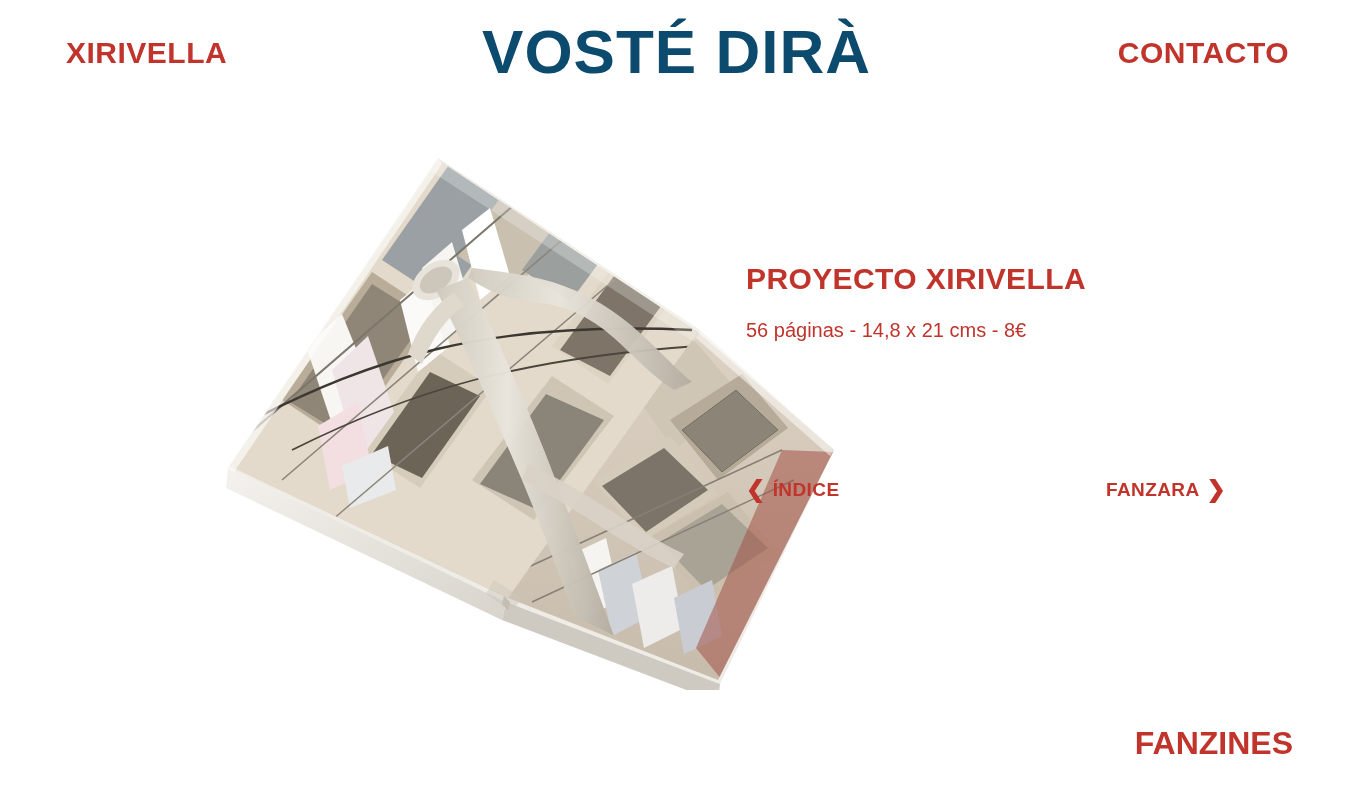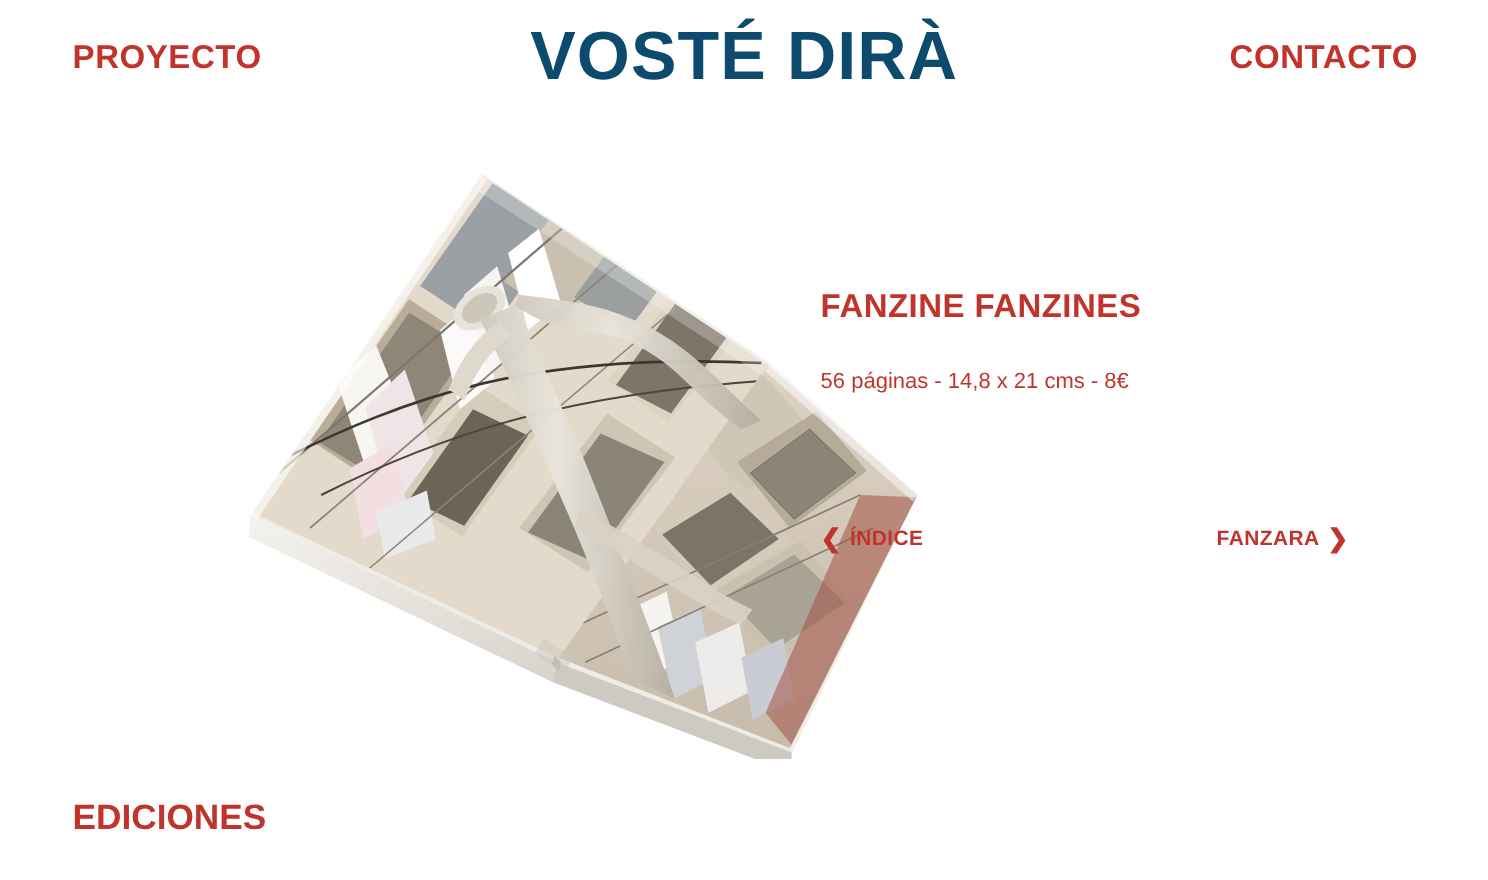--- a/index.html
+++ b/index.html
@@ -112,21 +112,21 @@
     color: #c0342b;
     margin: 0;
   }
   .info-body .link {
     text-decoration: underline;
     cursor: pointer;
   }
   .info-specs {
     font-size: 20px;
     line-height: 25px;
-    margin-top: 39px;
+    margin-top: 22px;
     color: #c0342b;
   }
 
   
   .pager-prev {
     position: absolute;
     left: 746px;
     top: 478px;
     font-size: 19px;
     font-weight: bold;
@@ -154,21 +154,21 @@
     font-size: 23px;
     line-height: 1;
     font-weight: bold;
   }
 </style>
 </head>
 <body>
 
 <div class="page">
 
-  <div class="nav-left">PROYECTO</div>
+  <div class="nav-left">XIRIVELLA</div>
   <div class="site-title">VOSTÉ DIRÀ</div>
   <div class="nav-right">CONTACTO</div>
 
   <div class="photo-wrap">
     <div class="book">
       <svg width="620" height="540" viewBox="0 0 620 540" xmlns="http://www.w3.org/2000/svg" aria-hidden="true">
         <defs>
           <clipPath id="leftPage">
             <polygon points="8,316 216,10 476,182 286,448"></polygon>
           </clipPath>
@@ -274,28 +274,28 @@
         <path d="M216,10 L286,450" stroke="#ffffff" stroke-width="0" fill="none"></path>
         <polygon points="272,430 300,448 290,462 264,444" fill="#cdc7bd" opacity="0.5"></polygon>
 
         <polygon points="6,318 216,8 220,14 12,322" fill="#ffffff" opacity="0.6"></polygon>
         <polygon points="478,180 612,300 608,306 474,188" fill="#ffffff" opacity="0.5"></polygon>
       </svg>
     </div>
   </div>
 
   <div class="info">
-    <div class="info-title">FANZINE FANZINES</div>
+    <div class="info-title">PROYECTO XIRIVELLA</div>
     <div class="info-specs">56 páginas - 14,8 x 21 cms - 8€</div>
   </div>
 
   <div class="pager-prev">
     <span class="chev">❮</span>
     <span>ÍNDICE</span>
   </div>
   <div class="pager-next">
     <span>FANZARA</span>
     <span class="chev">❯</span>
   </div>
 
-  <div class="nav-bottom-left">EDICIONES</div>
+  <div class="nav-bottom-right">FANZINES</div>
 
 </div>
 
 </body></html>

